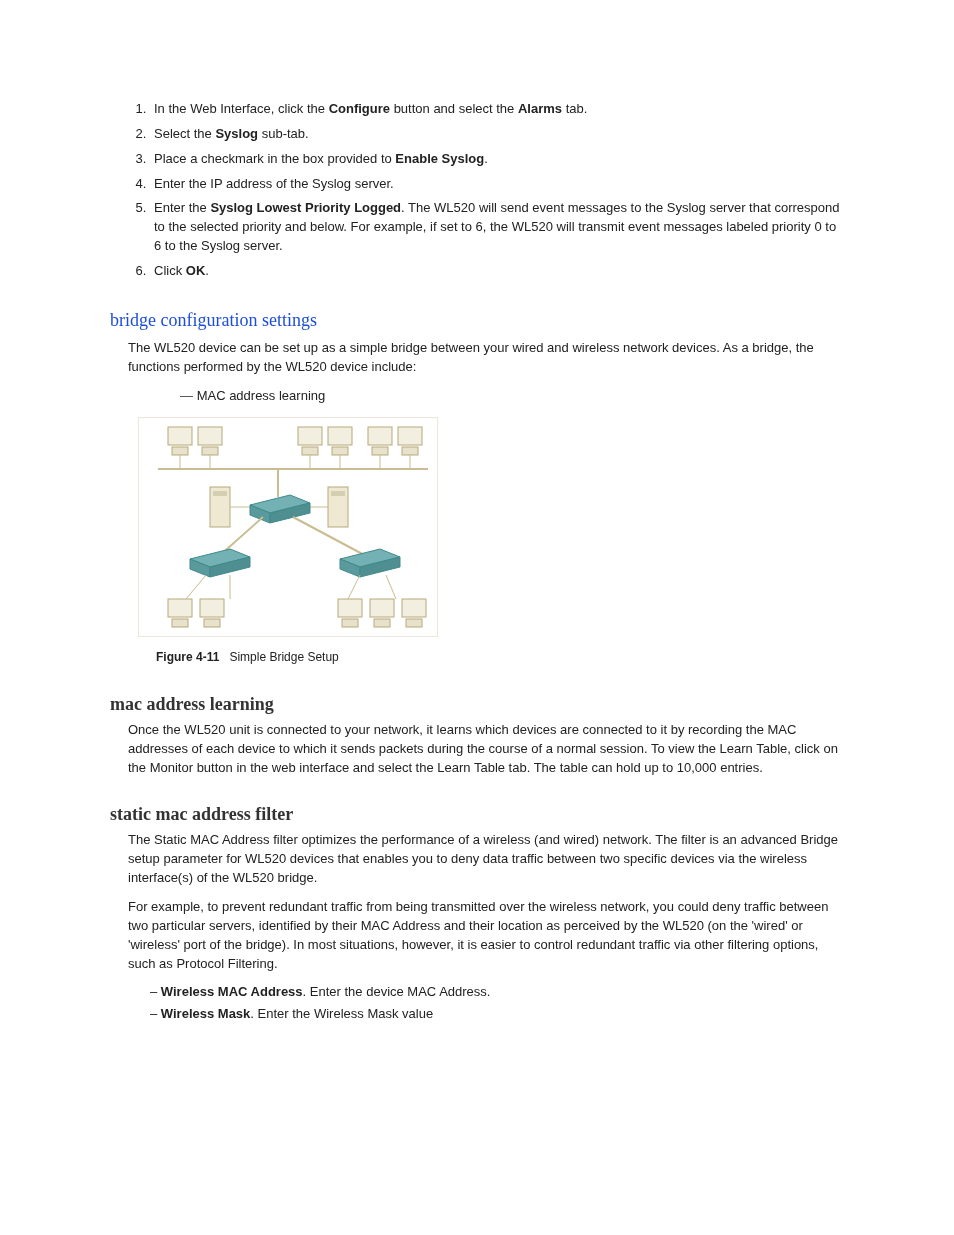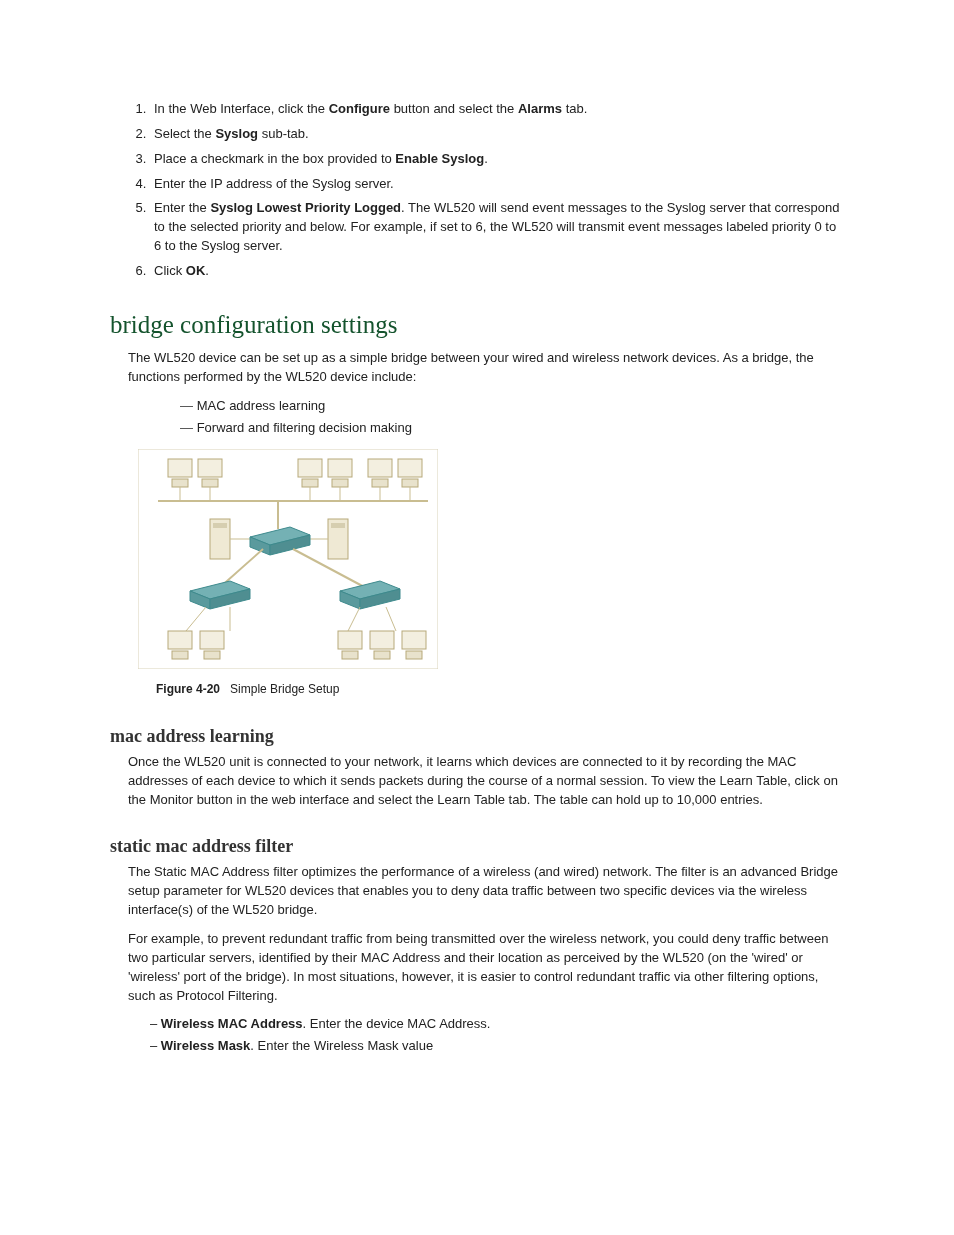--- a/index.html
+++ b/index.html
@@ -15,22 +15,22 @@
     margin: 0 0 24px 0;
   }
   ol.steps li {
     margin-bottom: 6px;
     padding-left: 4px;
   }
   .bold { font-weight: bold; }
   h1.section {
     font-family: Georgia, "Times New Roman", serif;
     font-weight: normal;
-    font-size: 25px;
-    color: #14532d;
+    font-size: 18px;
+    color: #1d4ed8;
     margin: 26px 0 6px 0;
   }
   h2.subsection {
     font-family: Georgia, "Times New Roman", serif;
     font-weight: bold;
     font-size: 18px;
     color: #333;
     margin: 24px 0 4px 0;
   }
   p.body {
@@ -88,21 +88,20 @@
   </li>
   <li>
     <span>Click </span><span class="bold">OK</span><span>.</span>
   </li>
 </ol>
 
 <h1 class="section">bridge configuration settings</h1>
 <p class="body">The WL520 device can be set up as a simple bridge between your wired and wireless network devices. As a bridge, the functions performed by the WL520 device include:</p>
 <ul class="dashlist">
   <li>MAC address learning</li>
-  <li>Forward and filtering decision making</li>
 </ul>
 
 <div class="diagram">
 <svg viewBox="0 0 300 220" width="300" height="220">
   <defs>
     <g id="pc">
       <rect x="0" y="0" width="24" height="18" fill="#f3efe0" stroke="#b7a97a"></rect>
       <rect x="4" y="20" width="16" height="8" fill="#e8e2cc" stroke="#b7a97a"></rect>
     </g>
     <g id="srv">
@@ -153,21 +152,21 @@
 
   <use href="#pc" x="30" y="182"></use>
       <use href="#pc" x="62" y="182"></use>
   <use href="#pc" x="200" y="182"></use>
       <use href="#pc" x="232" y="182"></use>
       <use href="#pc" x="264" y="182"></use>
 </svg>
 </div>
 
 <p class="figcap">
-  <span class="fignum">Figure 4-20</span>&nbsp;&nbsp;&nbsp;<span>Simple Bridge Setup</span>
+  <span class="fignum">Figure 4-11</span>&nbsp;&nbsp;&nbsp;<span>Simple Bridge Setup</span>
 </p>
 
 <h2 class="subsection">mac address learning</h2>
 <p class="body">Once the WL520 unit is connected to your network, it learns which devices are connected to it by recording the MAC addresses of each device to which it sends packets during the course of a normal session. To view the Learn Table, click on the Monitor button in the web interface and select the Learn Table tab. The table can hold up to 10,000 entries.</p>
 
 <h2 class="subsection">static mac address filter</h2>
 <p class="body">The Static MAC Address filter optimizes the performance of a wireless (and wired) network. The filter is an advanced Bridge setup parameter for WL520 devices that enables you to deny data traffic between two specific devices via the wireless interface(s) of the WL520 bridge.</p>
 <p class="body">For example, to prevent redundant traffic from being transmitted over the wireless network, you could deny traffic between two particular servers, identified by their MAC Address and their location as perceived by the WL520 (on the 'wired' or 'wireless' port of the bridge). In most situations, however, it is easier to control redundant traffic via other filtering options, such as Protocol Filtering.</p>
 <ul class="plaindash">
   <li><span class="bold">Wireless MAC Address</span><span>. Enter the device MAC Address.</span></li>

